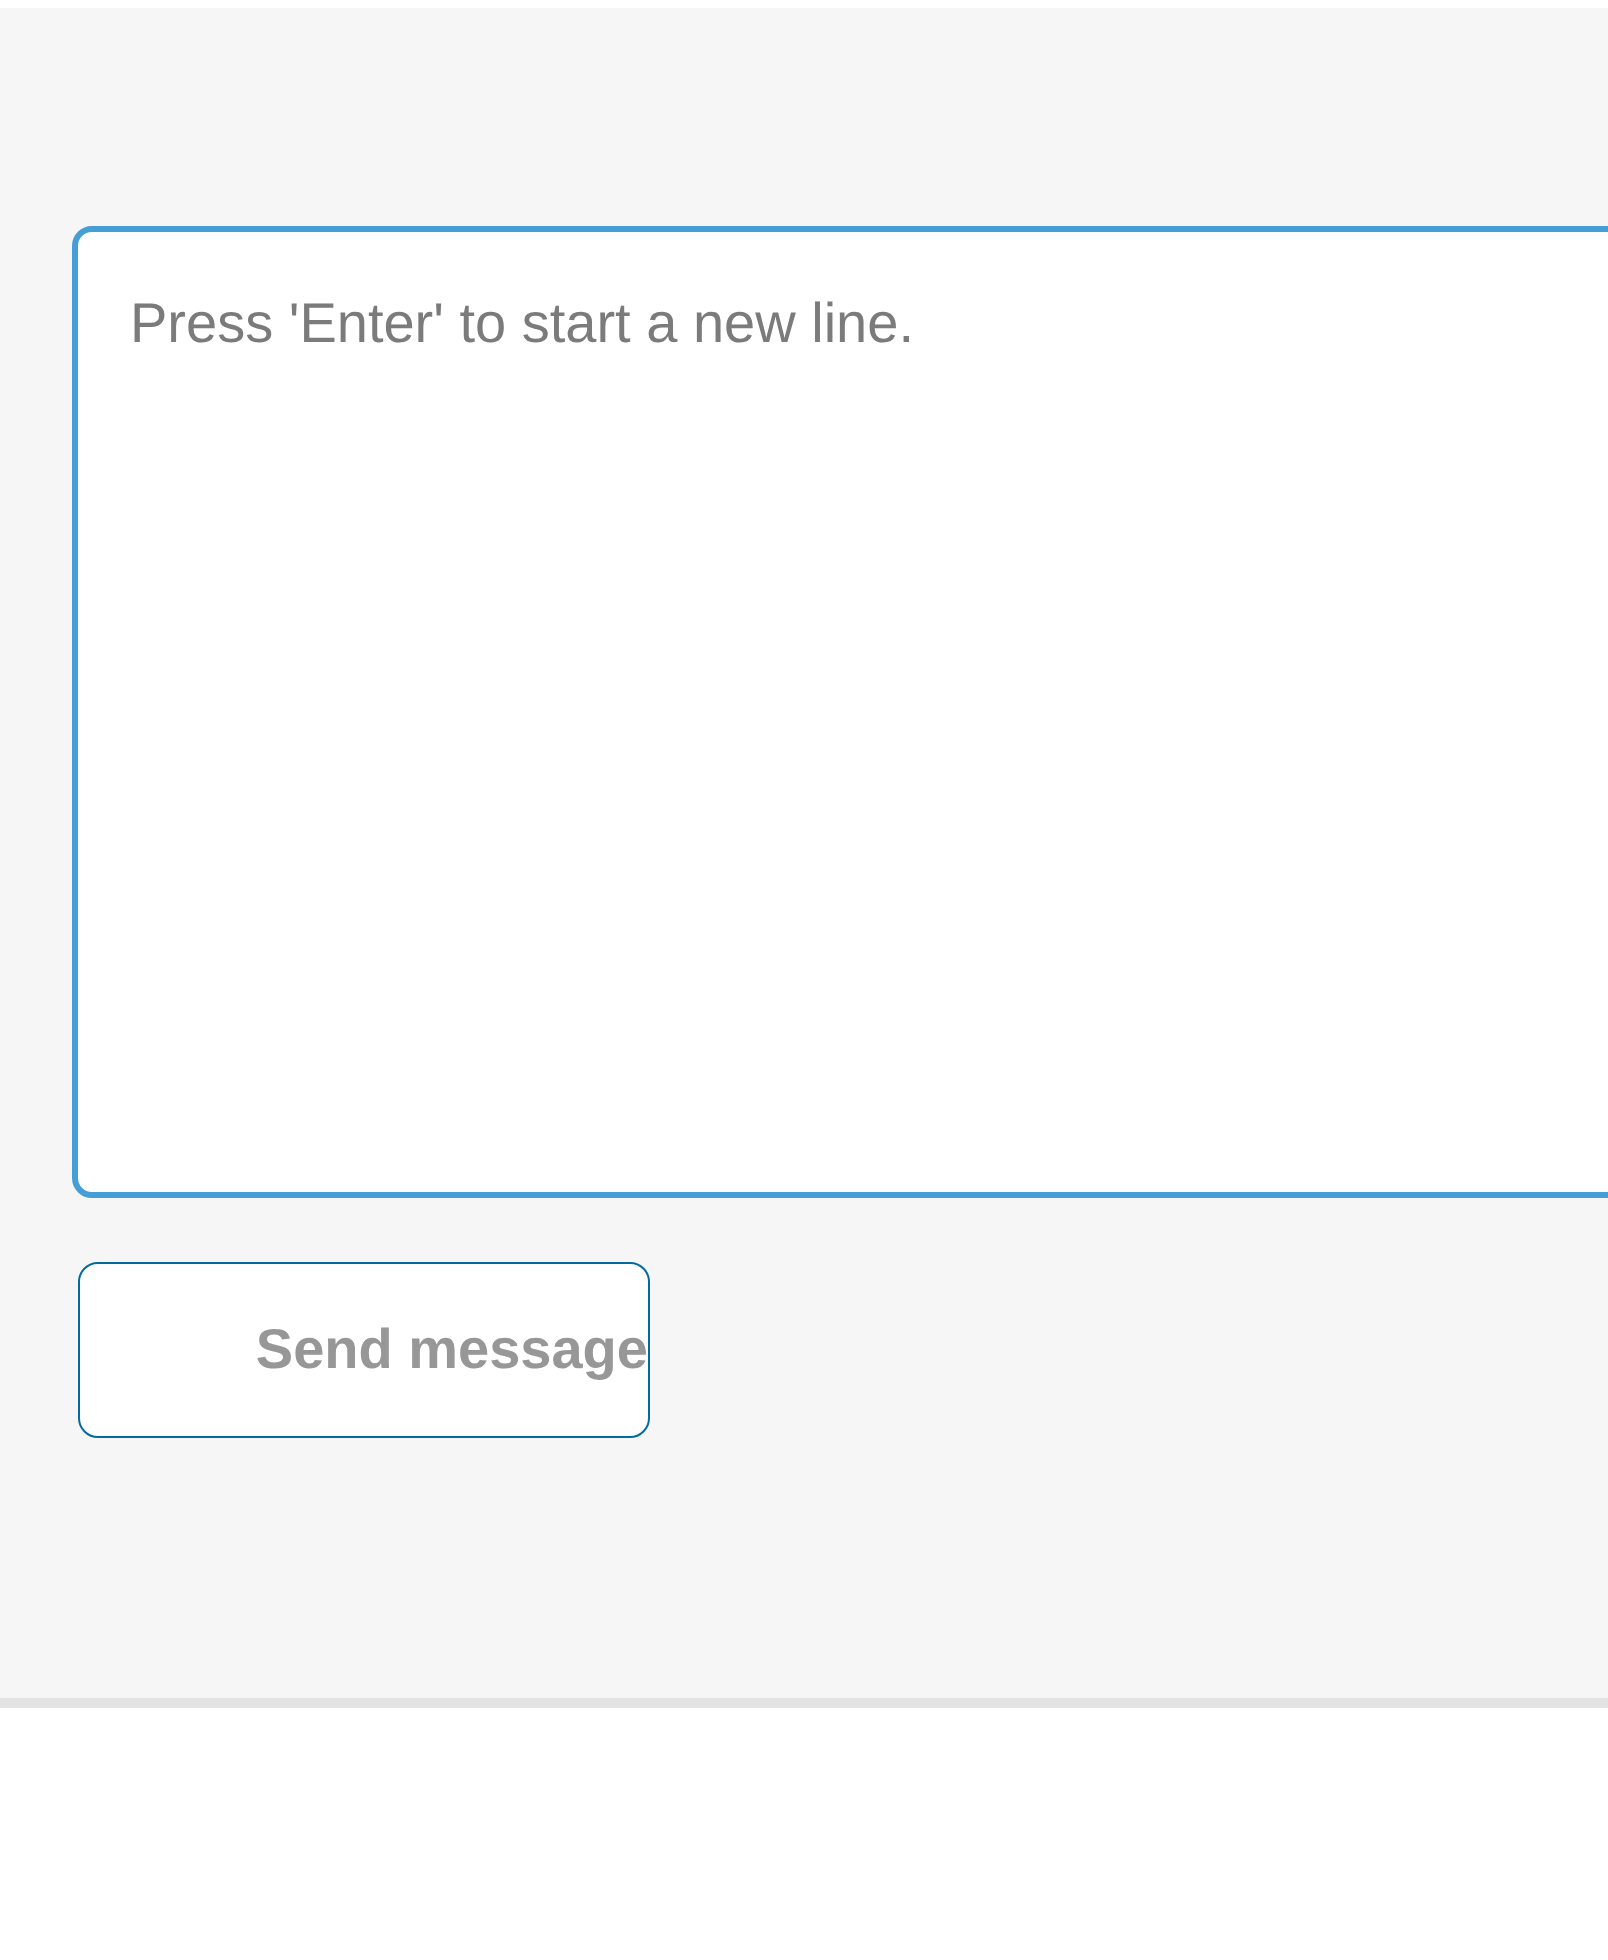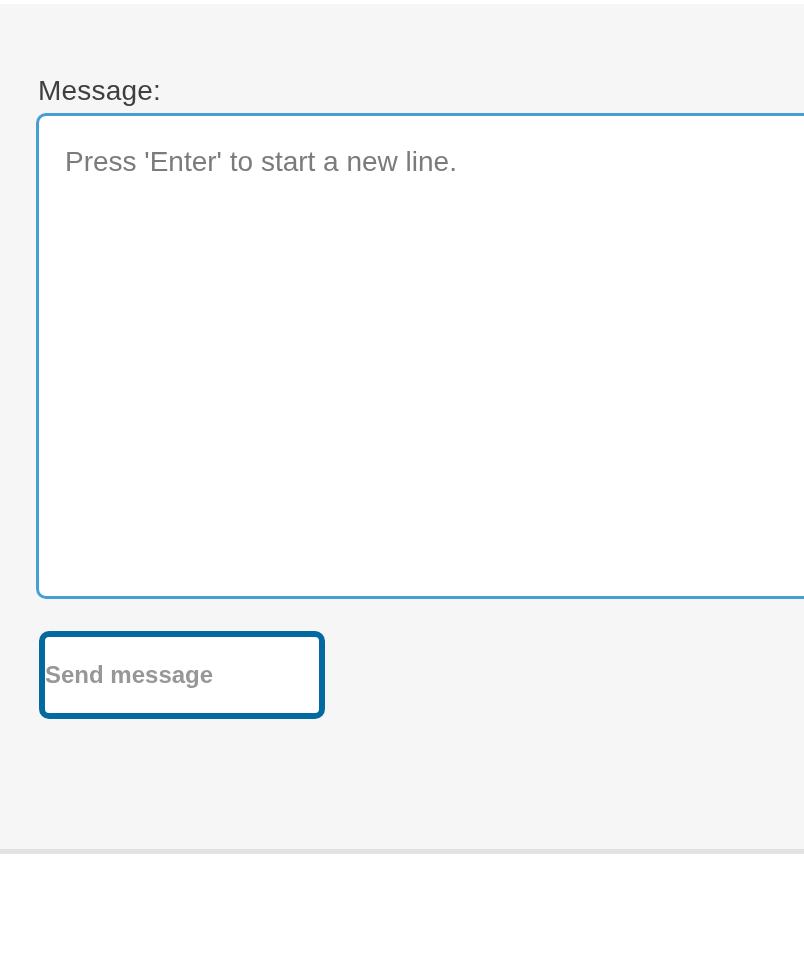--- a/index.html
+++ b/index.html
@@ -55,27 +55,27 @@
     color: #7b7b7b;
     opacity: 1;
   }
   .send-button {
     position: absolute;
     top: 627px;
     left: 39px;
     width: 286px;
     height: 88px;
     background: #ffffff;
-    border: 6px solid #0369a1;
+    border: 1px solid #0369a1;
     border-radius: 10px;
     font-family: "Liberation Sans", "DejaVu Sans", sans-serif;
-    font-size: 24px;
+    font-size: 28px;
     font-weight: 700;
     color: #979797;
-    text-align: left;
+    text-align: right;
     cursor: pointer;
   }
   .divider {
     position: absolute;
     top: 849px;
     left: 0;
     width: 804px;
     height: 5px;
     background: #e3e3e3;
   }
@@ -88,21 +88,20 @@
     background: #ffffff;
   }
 </style>
 </head>
 <body>
 
 <div class="page">
 
   <div class="panel">
 
-    <label class="form-label">Message:</label>
 
     <textarea class="message-textarea" placeholder="Press 'Enter' to start a new line." style=""></textarea>
 
     <button class="send-button">Send message</button>
 
   </div>
 
   <div class="divider"></div>
 
   <div class="footer-area"></div>

